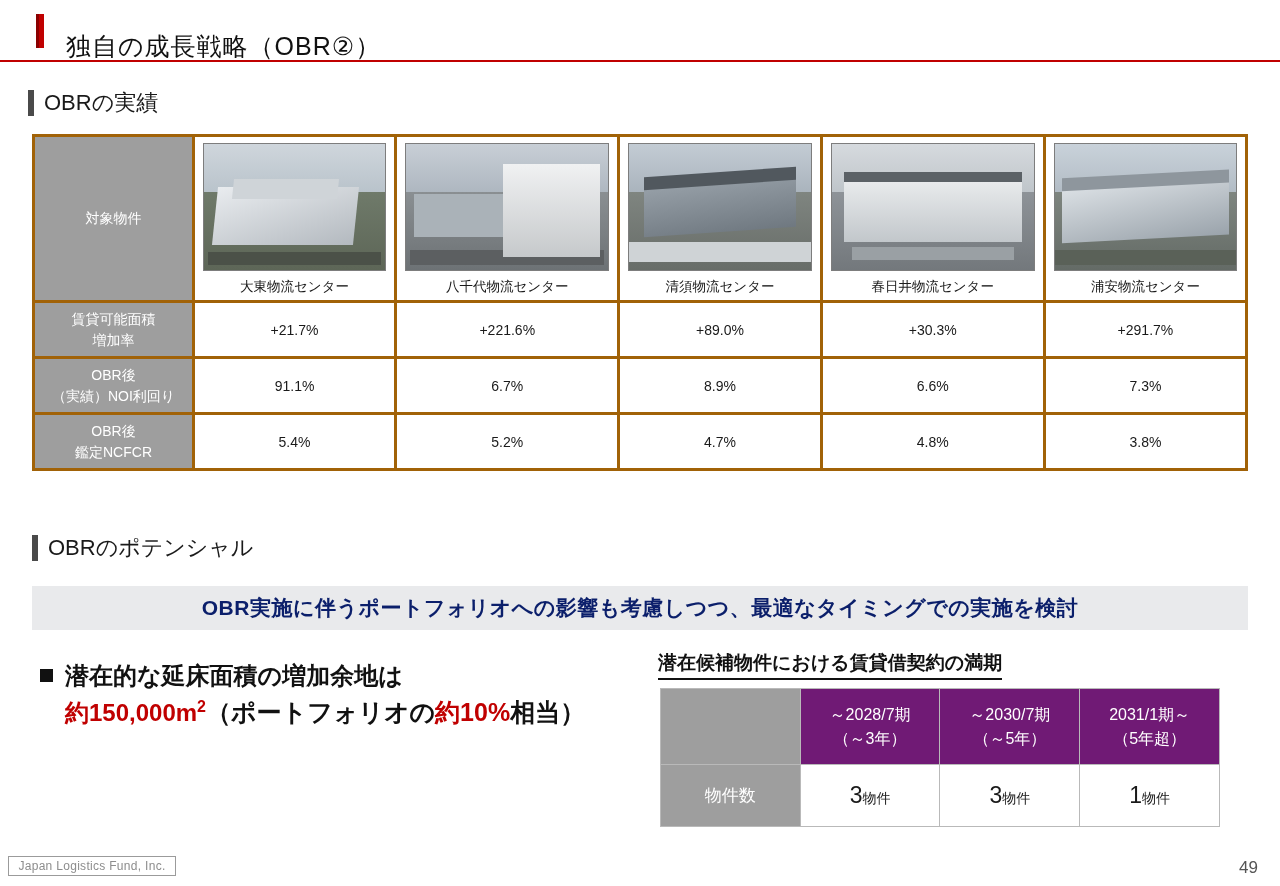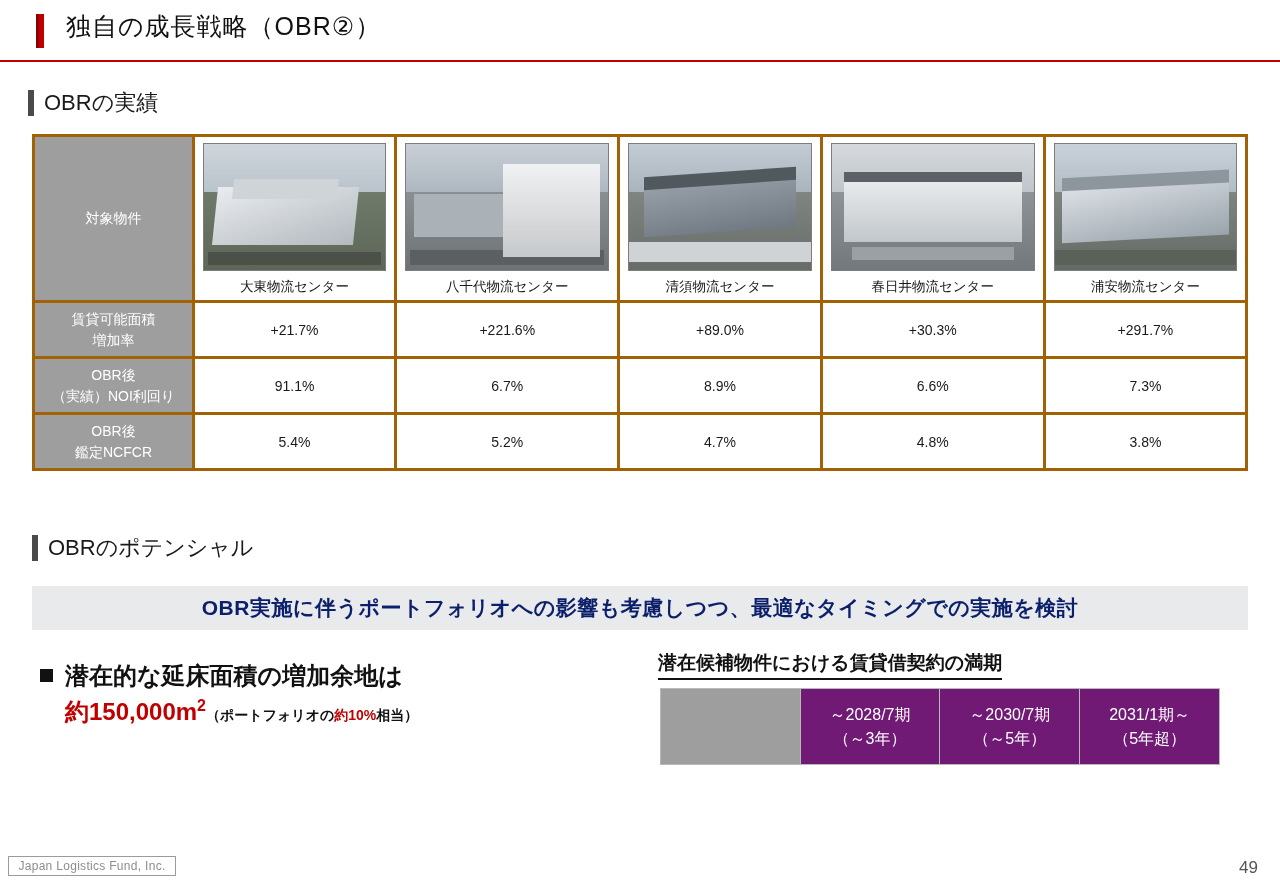--- a/index.html
+++ b/index.html
@@ -23,21 +23,21 @@
   }
   .header-bar {
     position: absolute;
     left: 36px; top: 14px;
     width: 8px; height: 34px;
     background: #c00000;
     border-left: 3px solid #8a0000;
   }
   .header-title {
     position: absolute;
-    left: 66px; top: 10px;
+    left: 66px; top: 30px;
     font-size: 25px;
     letter-spacing: 1px;
     color: #111;
   }
 
   
   .section-head {
     position: absolute;
     display: flex;
     align-items: center;
@@ -167,21 +167,21 @@
     flex: 0 0 auto;
   }
   .bullet-text {
     font-size: 24px;
     font-weight: bold;
     line-height: 1.5;
     color: #111;
   }
   .red { color: #c00000; }
   .big-num { font-size: 33px; color: #c00000; }
-  .small-b { font-size: 14px; }
+  .small-b { font-size: 25px; }
   .sup { font-size: 16px; vertical-align: super; }
 
   
   .mat-title {
     position: absolute;
     left: 658px; top: 650px;
     font-size: 19px;
     font-weight: bold;
     color: #111;
     border-bottom: 2px solid #111;
@@ -382,17 +382,29 @@
     </td>
     <td class="mat-head">
       <div>～2030/7期</div>
       <div>（～5年）</div>
     </td>
     <td class="mat-head">
       <div>2031/1期～</div>
       <div>（5年超）</div>
     </td>
   </tr>
+  <tr>
+    <td class="mat-rowhead">物件数</td>
+    <td class="mat-val">
+      <span>3</span><span class="mat-unit">物件</span>
+    </td>
+    <td class="mat-val">
+      <span>3</span><span class="mat-unit">物件</span>
+    </td>
+    <td class="mat-val">
+      <span>1</span><span class="mat-unit">物件</span>
+    </td>
+  </tr>
 </tbody>
   </table>
 
 <div class="footer-logo">Japan Logistics Fund, Inc.</div>
 <div class="page-num">49</div>
 
 </body></html>

